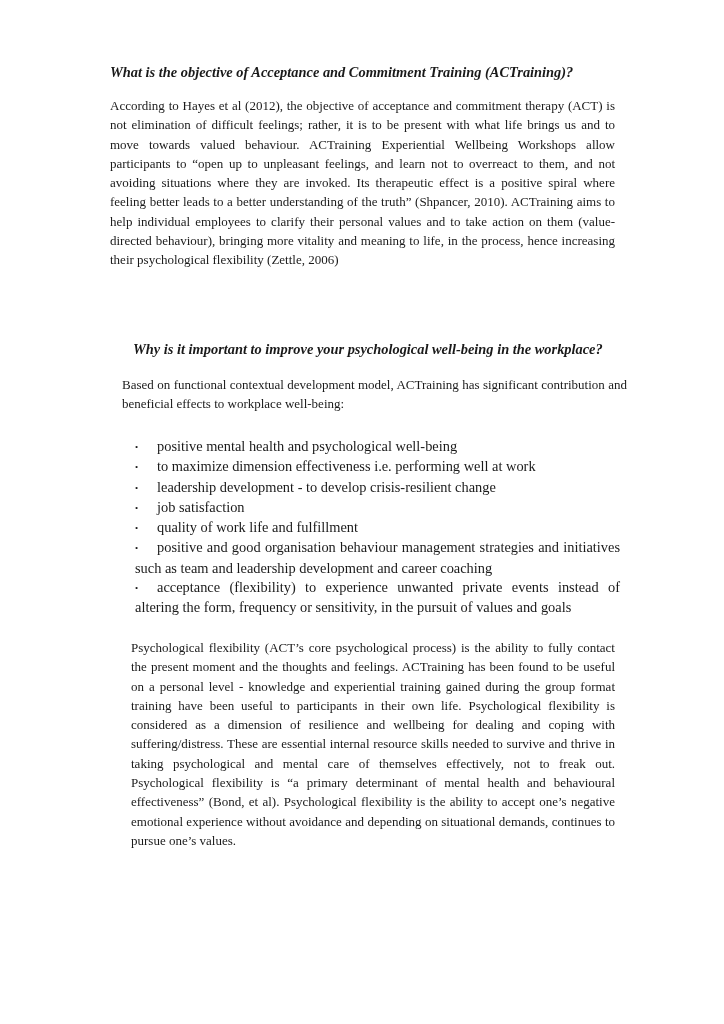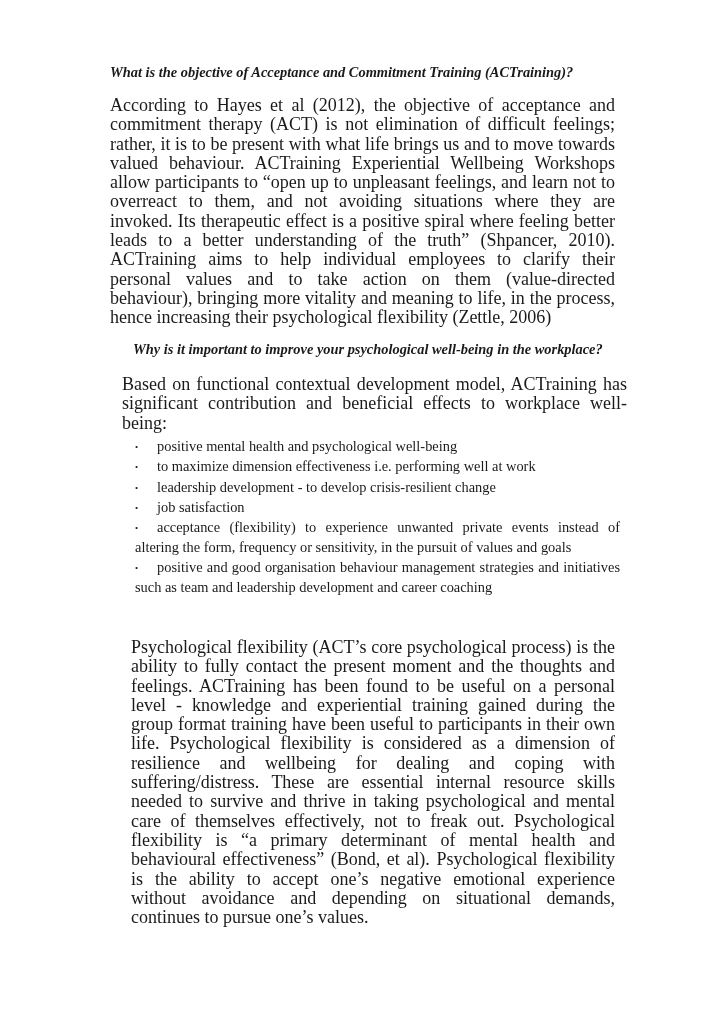--- a/index.html
+++ b/index.html
@@ -1,20 +1,20 @@
 <!DOCTYPE html>
 <html><head>
 <meta charset="utf-8">
 <style>
   html, body { margin:0; padding:0; background:#ffffff; }
   body { width:724px; height:1024px; position:relative; overflow:hidden;
          font-family:"Liberation Serif","DejaVu Serif",serif; color:#1a1a1a; }
   .page { position:absolute; left:0; top:0; width:724px; height:1024px;font-family:Liberation Serif, serif; }
   .heading { position:absolute; left:110px; width:510px; font-size:14.4px; font-weight:bold; font-style:italic; line-height:19px; white-space:nowrap; }
-  .para { position:absolute; left:110px; width:505px; font-size:18px; line-height:19.3px; text-align:justify; }
+  .para { position:absolute; left:110px; width:505px; font-size:13px; line-height:19.3px; text-align:justify; }
   .para.indent { left:131px; width:484px; }
   .list { position:absolute; left:131px; width:485px; margin:4px; padding:0; list-style:none; font-size:14.4px; line-height:19.3px; }
   .list li { position:relative; text-align:justify; }
   .list li .bullet { display:inline-block; width:22px; font-size:9px; vertical-align:1px; }
   .list li .txt { }
 </style>
 </head>
 <body>
 
 <div class="page">
@@ -25,19 +25,20 @@
 
   <div class="heading" style="top:340px;margin-left:23px;">Why is it important to improve your psychological well-being in the workplace?</div>
 
   <div class="para" style="top:375px;margin-left:12px;">Based on functional contextual development model, ACTraining has significant contribution and beneficial effects to workplace well-being:</div>
 
   <ul class="list" style="top:433px;">
     <li><span class="bullet">•</span><span class="txt">positive mental health and psychological well-being</span></li>
     <li><span class="bullet">•</span><span class="txt">to maximize dimension effectiveness i.e. performing well at work</span></li>
     <li><span class="bullet">•</span><span class="txt">leadership development - to develop crisis-resilient change</span></li>
     <li><span class="bullet">•</span><span class="txt">job satisfaction</span></li>
+    <li><span class="bullet">•</span><span class="txt">quality of work life and fulfillment</span></li>
+    <li><span class="bullet">•</span><span class="txt">positive and good organisation behaviour management strategies and initiatives such as team and leadership development and career coaching</span></li>
     <li><span class="bullet">•</span><span class="txt">acceptance (flexibility) to experience unwanted private events instead of altering the form, frequency or sensitivity, in the pursuit of values and goals</span></li>
-    <li><span class="bullet">•</span><span class="txt">positive and good organisation behaviour management strategies and initiatives such as team and leadership development and career coaching</span></li>
   </ul>
 
   <div class="para indent" style="top:638px;">Psychological flexibility (ACT’s core psychological process) is the ability to fully contact the present moment and the thoughts and feelings. ACTraining has been found to be useful on a personal level - knowledge and experiential training gained during the group format training have been useful to participants in their own life. Psychological flexibility is considered as a dimension of resilience and wellbeing for dealing and coping with suffering/distress. These are essential internal resource skills needed to survive and thrive in taking psychological and mental care of themselves effectively, not to freak out. Psychological flexibility is “a primary determinant of mental health and behavioural effectiveness” (Bond, et al). Psychological flexibility is the ability to accept one’s negative emotional experience without avoidance and depending on situational demands, continues to pursue one’s values.</div>
 
 </div>
 
 </body></html>

